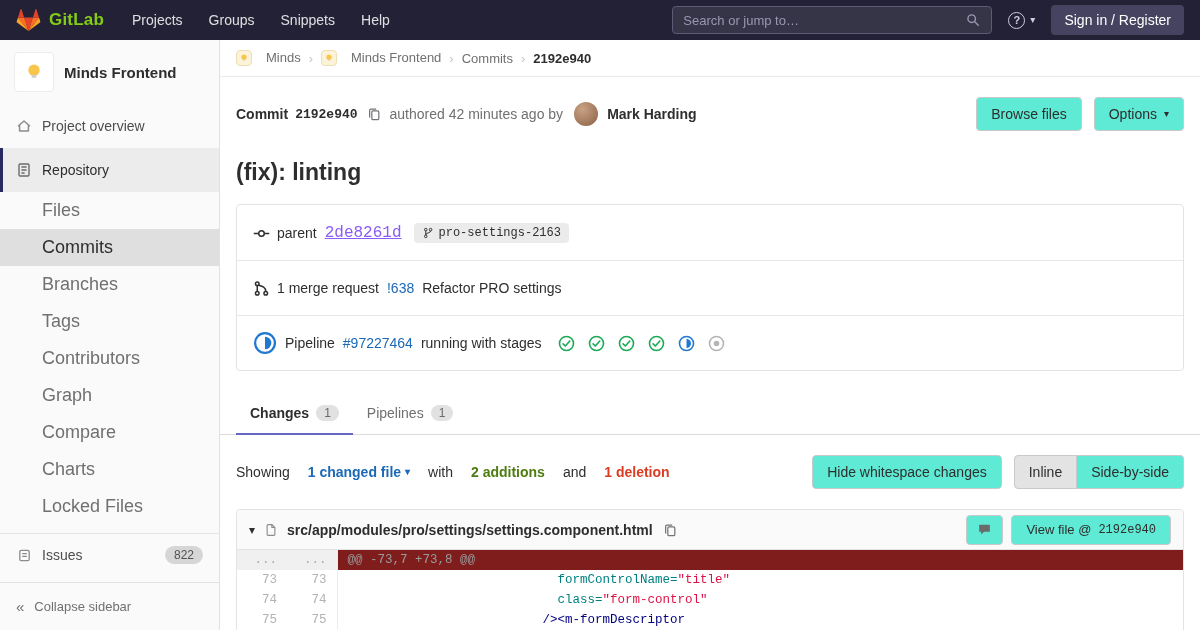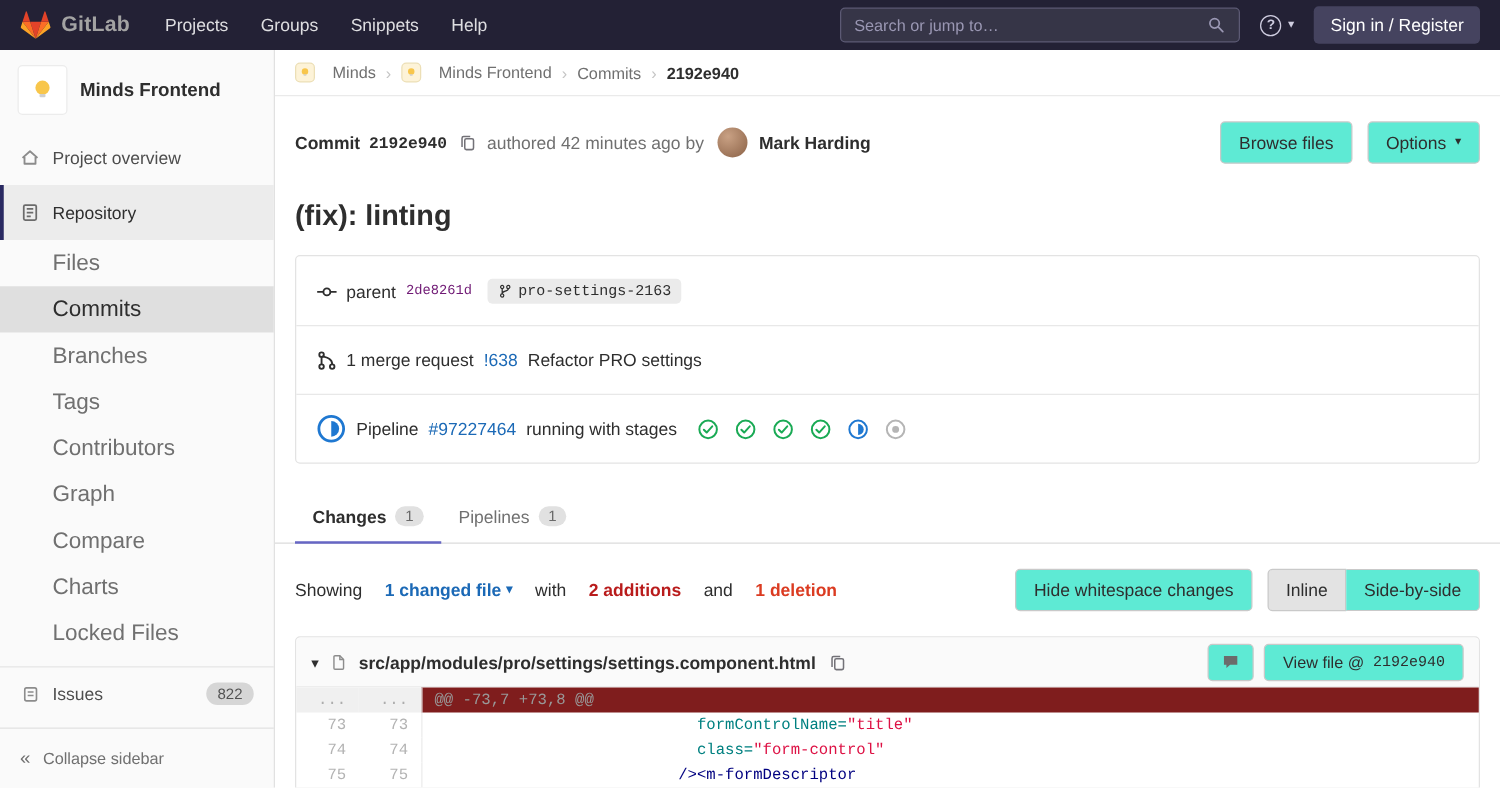--- a/index.html
+++ b/index.html
@@ -5,21 +5,21 @@
   * { margin:0; padding:0; box-sizing:border-box; }
   html,body { width:1200px; height:630px; overflow:hidden; }
   body { font-family:"Liberation Sans", sans-serif; font-size:14px; color:#2e2e2e; background:#fff; }
   a { text-decoration:none; color:inherit; cursor:pointer; }
   button { font-family:inherit; cursor:pointer; }
   .caret { font-size:10px; line-height:1; }
 
   
   .navbar { position:fixed; top:0; left:0; right:0; height:40px; background:#232135; display:flex; align-items:center; padding:0 16px; z-index:20; }
   .brand { display:flex; align-items:center; gap:8px; }
-  .brand-text { color:#a3a3a3; font-size:17px; font-weight:700; letter-spacing:.2px; }
+  .brand-text { color:#84cc16; font-size:17px; font-weight:700; letter-spacing:.2px; }
   .nav-links { display:flex; gap:26px; margin-left:28px; }
   .nav-links a { color:rgba(255,255,255,.85); font-size:14px; }
   .nav-right { margin-left:auto; display:flex; align-items:center; gap:16px; }
   .search-box { width:320px; height:28px; display:flex; align-items:center; padding:0 10px; background:rgba(255,255,255,.09); border:1px solid #5c5a74; border-radius:4px; }
   .search-box input { flex:1; background:transparent; border:none; outline:none; color:#ddd; font-size:13px; }
   .search-box input::placeholder { color:#9a97b3; }
   .help-menu { display:flex; align-items:center; gap:5px; color:#cfcde0; }
   .help-circle { width:17px; height:17px; border:1.5px solid #cfcde0; border-radius:50%; font-size:11px; font-weight:700; display:grid; place-items:center; }
   .signin-btn { background:#45435f; color:#fff; padding:7px 13px; border-radius:4px; font-size:14px; font-weight:500; }
 
@@ -59,34 +59,34 @@
   .header-actions { margin-left:auto; display:flex; gap:12px; }
   .btn { display:inline-flex; align-items:center; gap:7px; height:34px; padding:0 14px; border:1px solid #c9c9c9; border-radius:4px; background:#5eead4; font-size:14px; color:#2e2e2e; }
   .btn.selected { background:#e3e3e3; }
 
   .commit-title { font-size:23px; font-weight:700; padding:28px 16px 18px; }
 
   .commit-box { margin:0 16px; border:1px solid #e3e3e3; border-radius:4px; }
   .box-row { display:flex; align-items:center; gap:8px; height:55px; padding:0 16px; border-top:1px solid #e8e8e8; font-size:14px; }
   .box-row:first-child { border-top:none; }
   .link { color:#1b69b6; }
-  .sha-link { font-family:"Liberation Mono", monospace; font-size:11px; color:#701a75; }
+  .sha-link { font-family:"Liberation Mono", monospace; font-size:16px; color:#8b5cf6;text-decoration:underline; }
   .ref-pill { display:inline-flex; align-items:center; gap:5px; background:#ebebeb; border-radius:4px; padding:3px 8px; font-family:"Liberation Mono", monospace; font-size:12px; color:#2e2e2e; margin-left:4px; }
   .stages { display:flex; align-items:center; gap:13px; margin-left:8px; }
   .stage { display:grid; place-items:center; }
 
   .tabs { display:flex; margin-top:22px; padding:0 16px; border-bottom:1px solid #dbdbdb; }
   .tab { display:flex; align-items:center; gap:7px; padding:12px 14px; color:#707070; font-size:14px; border-bottom:2px solid transparent; margin-bottom:-1px; }
   .tab.active { color:#2e2e2e; font-weight:700; border-bottom-color:#6666c4; }
   .badge { background:#e1e1e1; color:#6a6a6a; font-size:12px; font-weight:400; padding:1px 8px; border-radius:10px; min-width:18px; text-align:center; }
 
   .diff-summary { display:flex; align-items:center; justify-content:space-between; padding:20px 16px; font-size:14px; }
   .summary-text { display:flex; align-items:center; gap:18px; }
   .changed-link { color:#1b69b6; font-weight:700; display:inline-flex; align-items:center; gap:4px; }
-  .additions { color:#b91c1c; font-weight:700; }
+  .additions { color:#4d7c0f; font-weight:700; }
   .deletions { color:#db3b21; font-weight:700; }
   .summary-actions { display:flex; align-items:center; }
   .btn-group { display:inline-flex; margin-left:12px; }
   .btn-group .btn:first-child { border-radius:4px 0 0 4px; }
   .btn-group .btn:last-child { border-radius:0 4px 4px 0; border-left:none; }
 
   .diff-file { margin:0 16px; border:1px solid #e3e3e3; border-radius:4px 4px 0 0; }
   .diff-header { display:flex; align-items:center; gap:8px; background:#fafafa; border-bottom:1px solid #e3e3e3; padding:5px 12px; height:40px; border-radius:4px 4px 0 0; }
   .chev { color:#2e2e2e; font-size:12px; }
   .file-path { font-weight:700; font-size:14px; }

